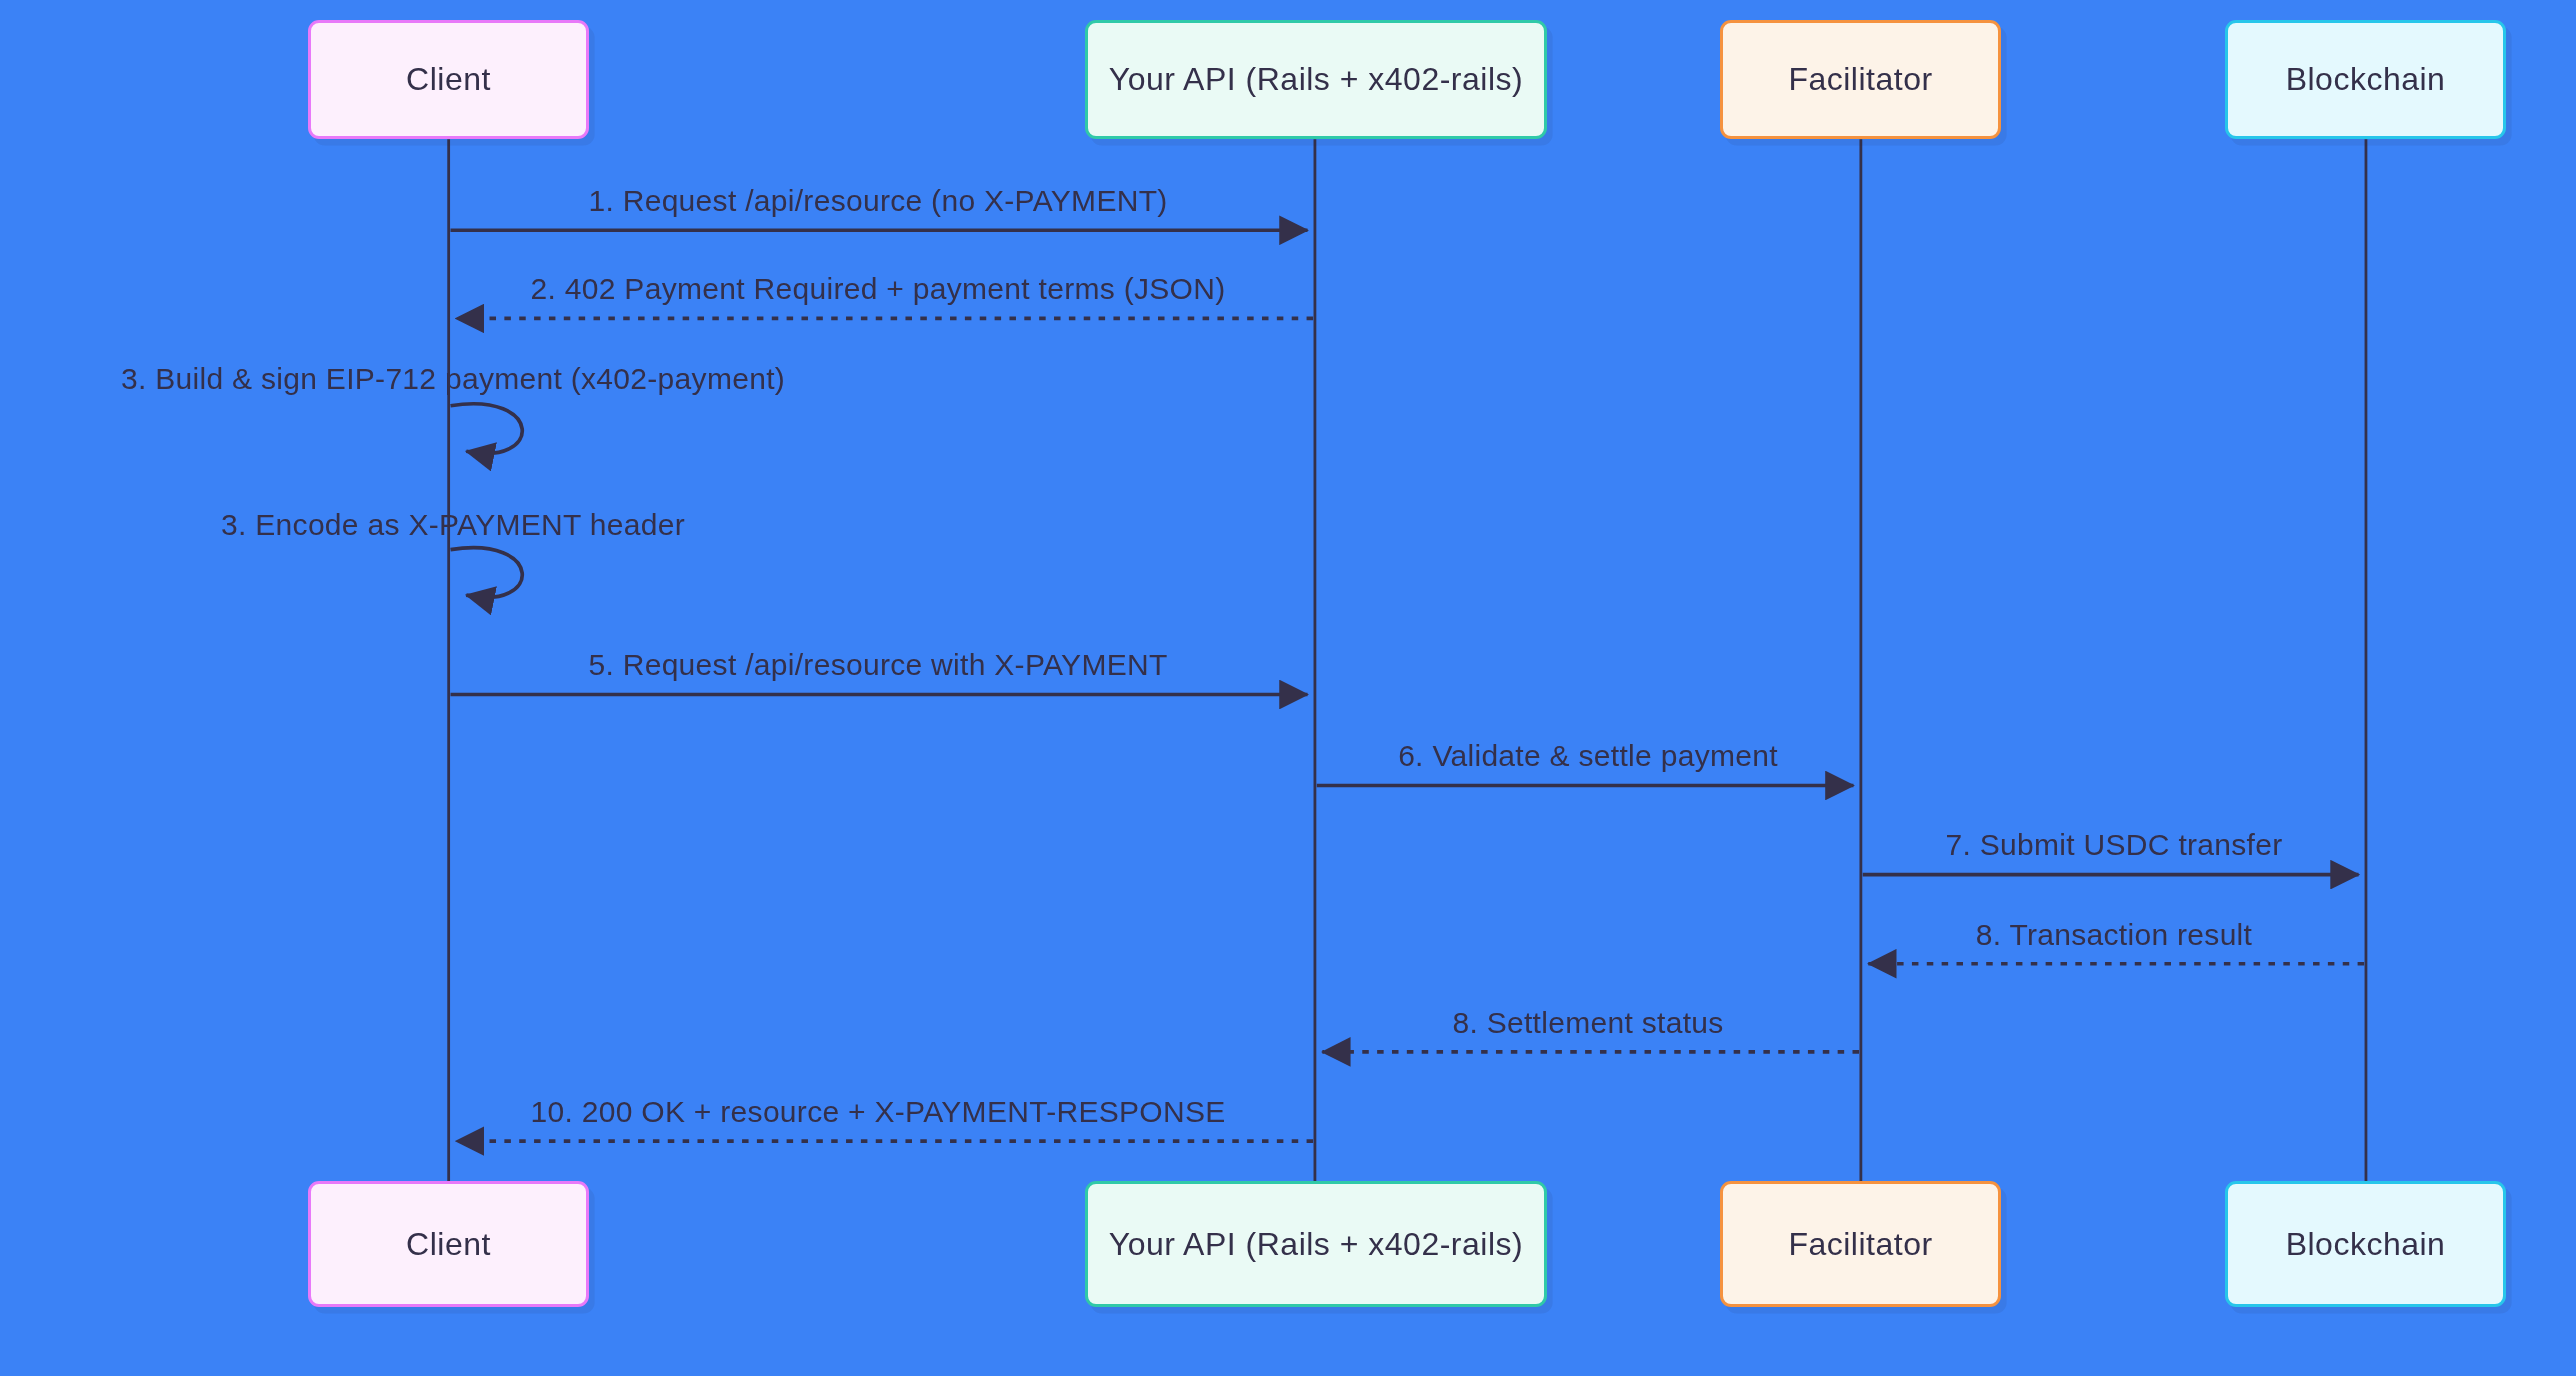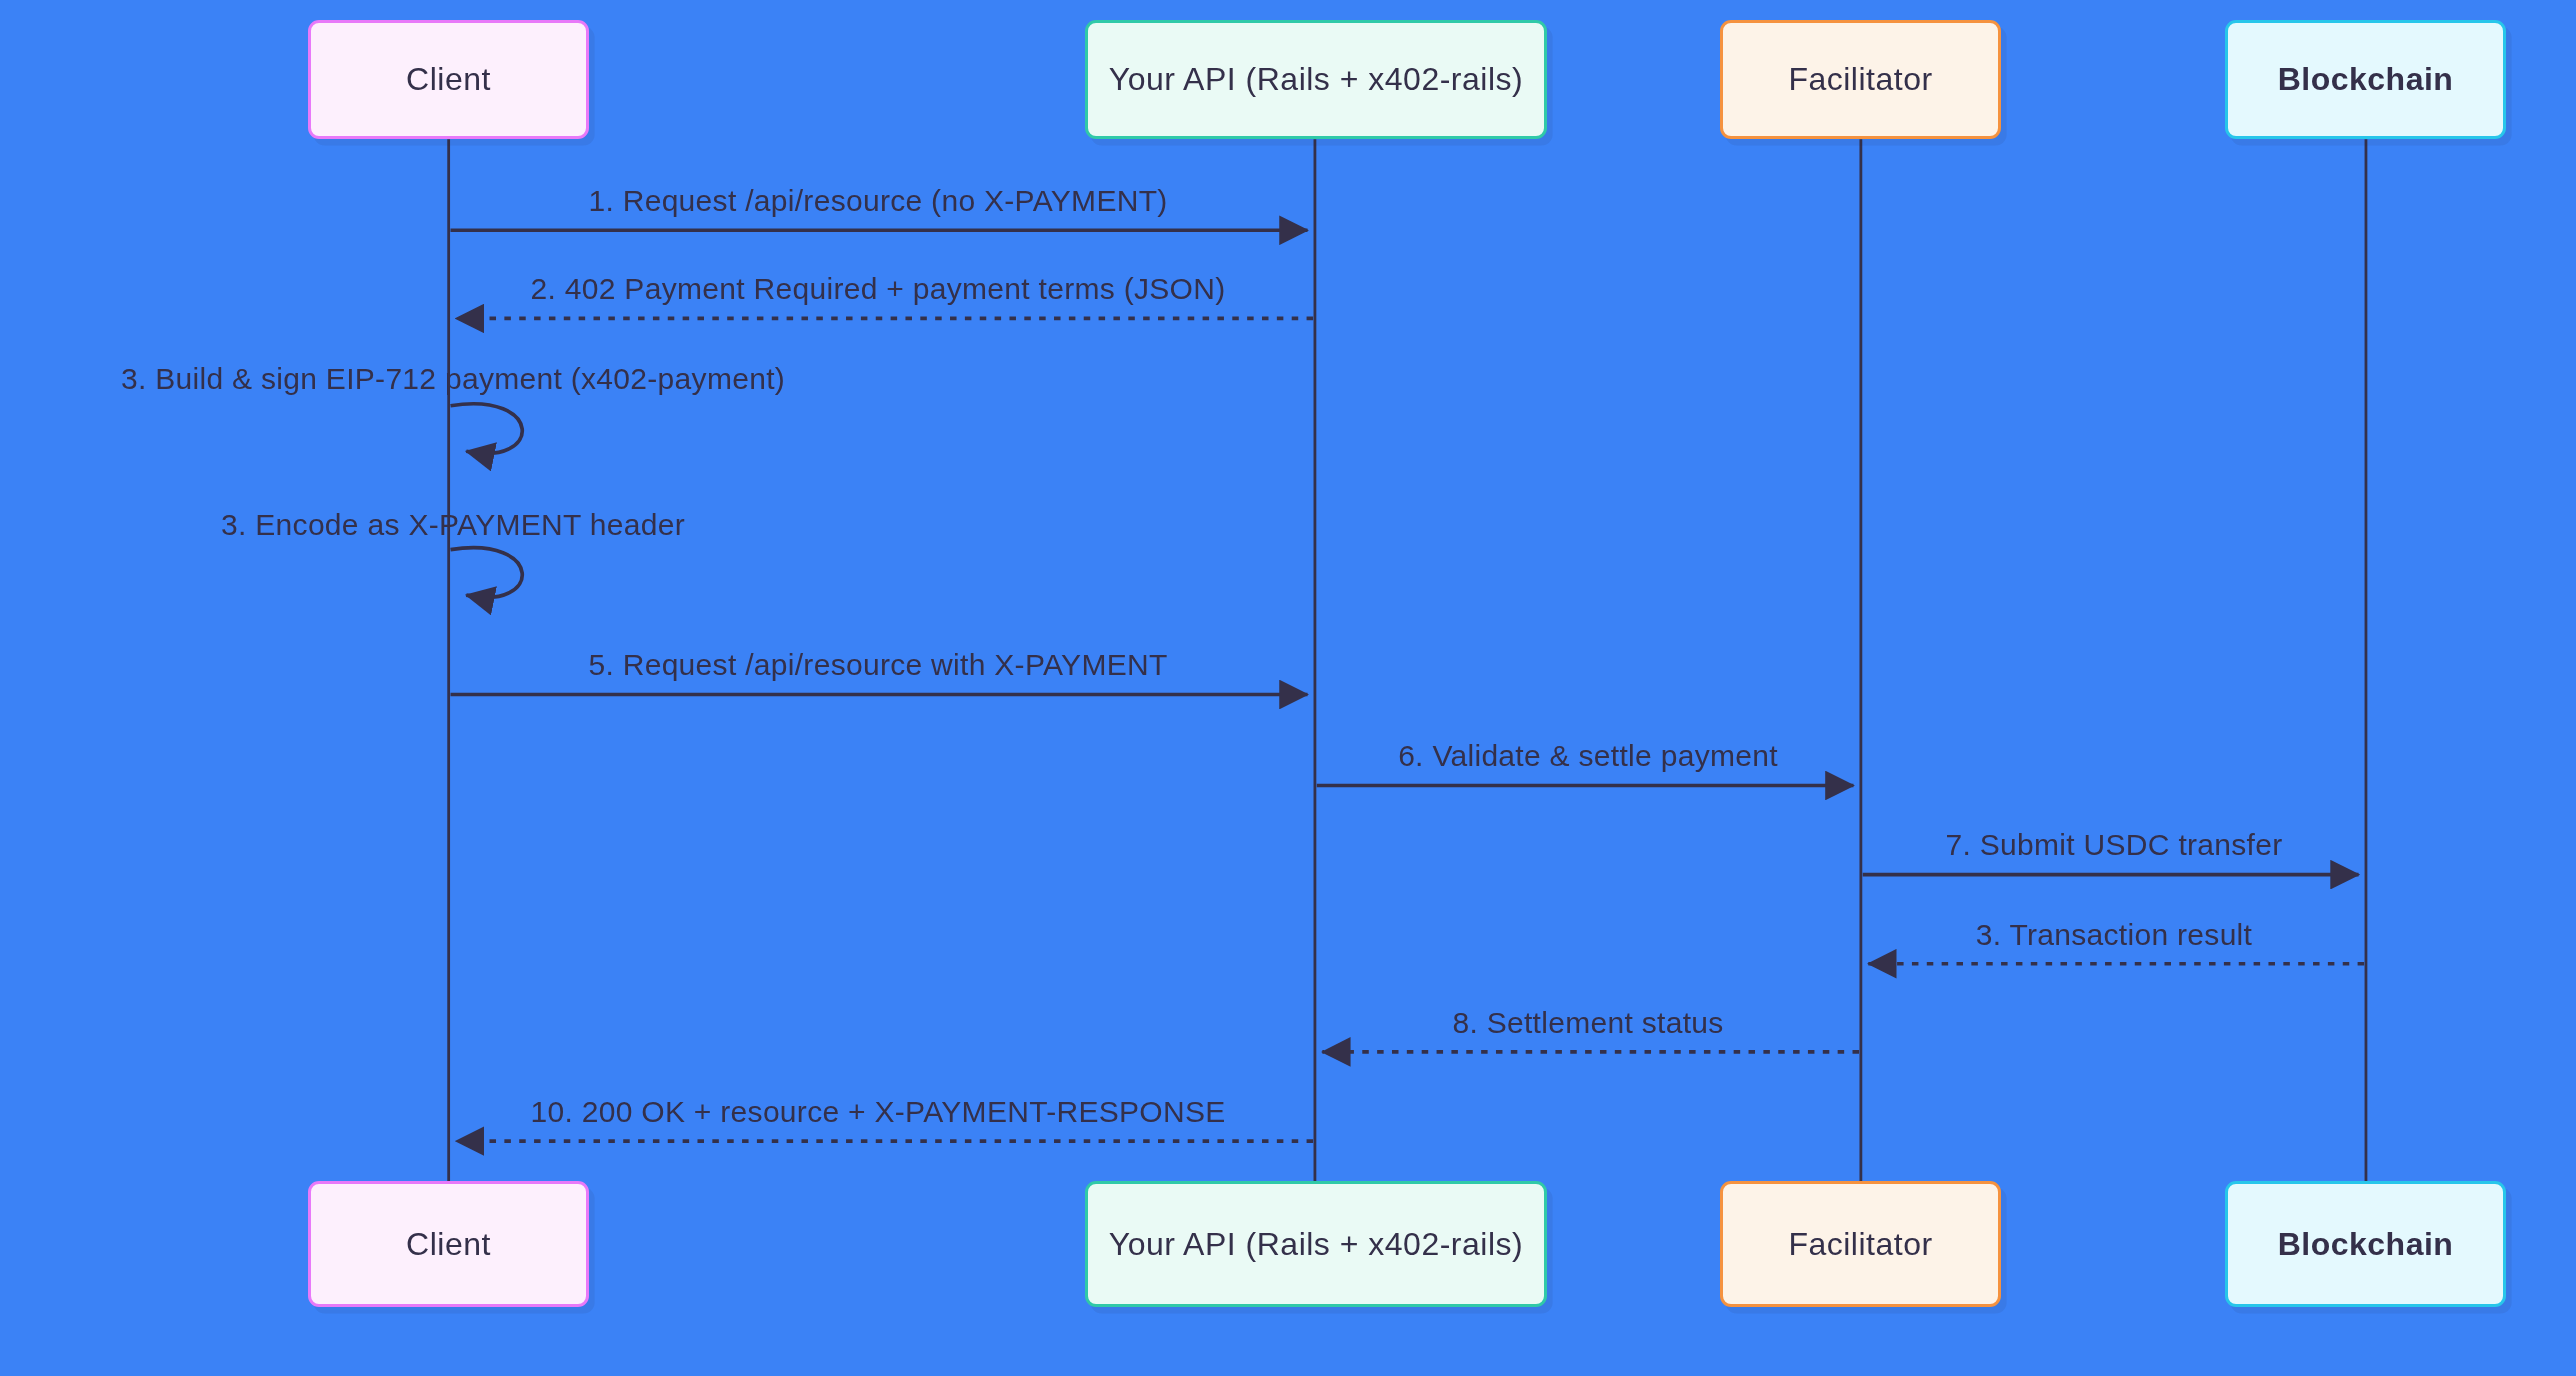--- a/index.html
+++ b/index.html
@@ -27,21 +27,21 @@
     display:flex; align-items:center; justify-content:center;
     font-size:32px; color:var(--text);
     box-shadow:5.6px 6.5px 0 rgba(40,40,60,0.08);
     letter-spacing:0.5px;
   }
   .actor span { white-space:nowrap; }
 
   .a-client      { left:308px;  width:281px; }
   .a-api         { left:1085px; width:462px; }
   .a-facilitator { left:1720px; width:281px; }
-  .a-blockchain  { left:2225px; width:281px;font-weight:bold; }
+  .a-blockchain  { left:2225px; width:281px; }
   .row-top    { top:20.4px; }
   .row-bottom { top:1181px; height:126px; }
 
   .msg {
     position:absolute;
     transform:translateX(-50%);
     white-space:nowrap;
     font-size:30px; line-height:37px;
     color:var(--text);
     letter-spacing:0.3px;
@@ -111,18 +111,18 @@
     <span>Blockchain</span>
   </div>
 
   <div class="msg" style="left:878px;  top:182px">1. Request /api/resource (no X-PAYMENT)</div>
   <div class="msg" style="left:878px;  top:270px">2. 402 Payment Required + payment terms (JSON)</div>
   <div class="msg" style="left:453px;  top:360px">3. Build &amp; sign EIP-712 payment (x402-payment)</div>
   <div class="msg" style="left:453px;  top:506px">3. Encode as X-PAYMENT header</div>
   <div class="msg" style="left:878px;  top:646px">5. Request /api/resource with X-PAYMENT</div>
   <div class="msg" style="left:1588px; top:737px">6. Validate &amp; settle payment</div>
   <div class="msg" style="left:2114px; top:826px">7. Submit USDC transfer</div>
-  <div class="msg" style="left:2114px; top:916px">3. Transaction result</div>
+  <div class="msg" style="left:2114px; top:916px">8. Transaction result</div>
   <div class="msg" style="left:1588px; top:1004px">8. Settlement status</div>
   <div class="msg" style="left:878px;  top:1093px">10. 200 OK + resource + X-PAYMENT-RESPONSE</div>
 
 </div>
 
 
 </body></html>

